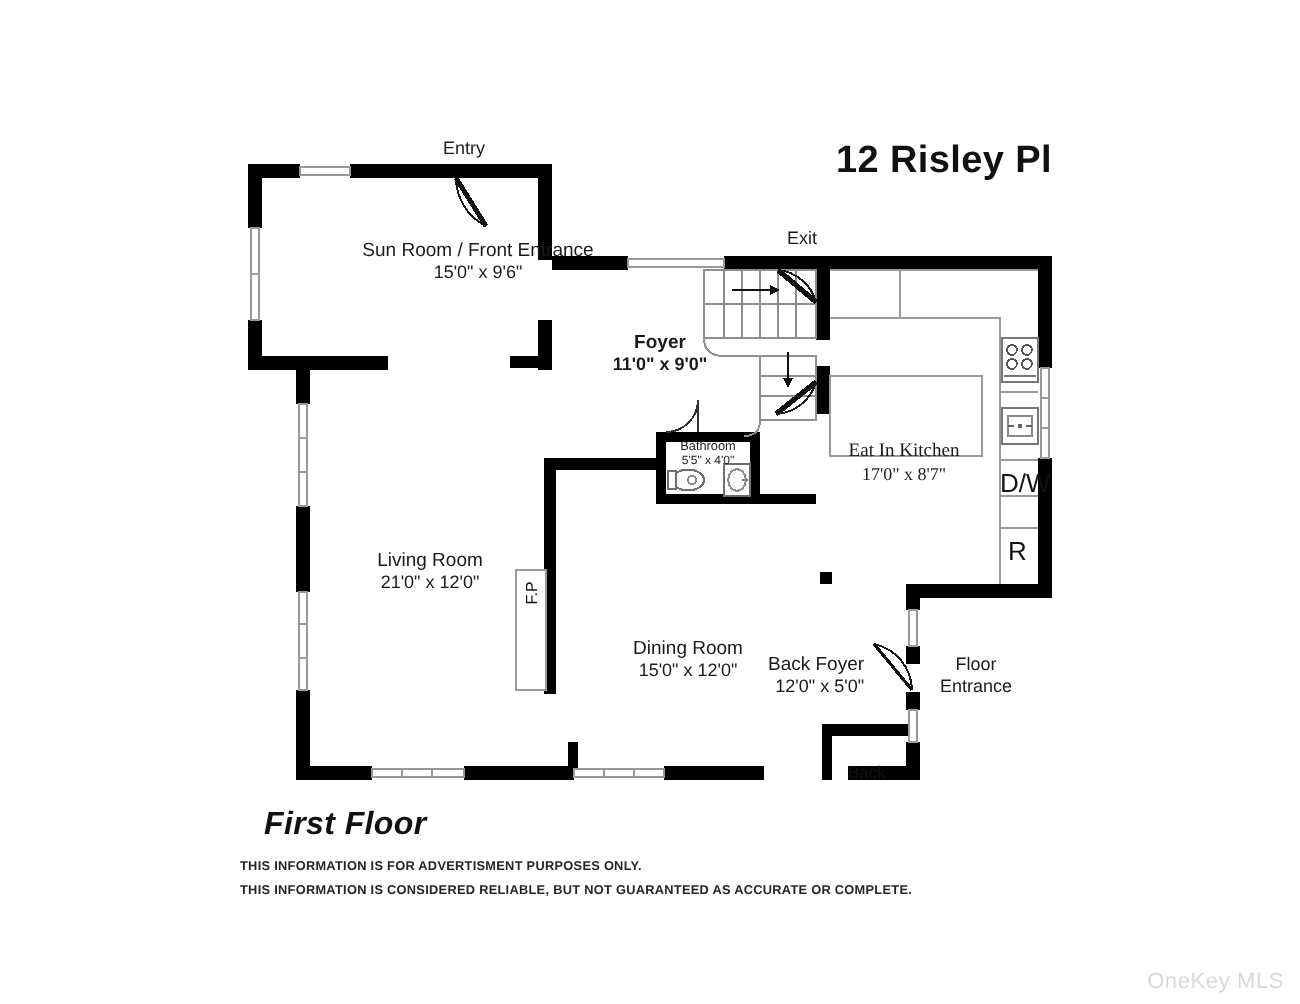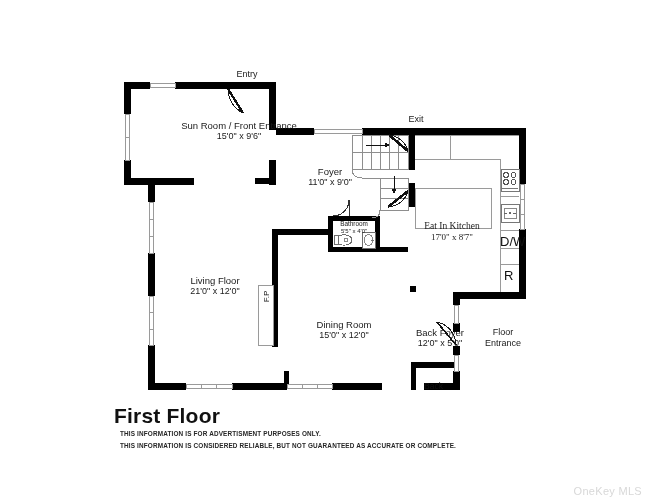--- a/index.html
+++ b/index.html
@@ -18,21 +18,21 @@
   }
   
   .plan-title {
     position: absolute;
     font-weight: bold;
     color: #111111;
     letter-spacing: .2px;
     white-space: nowrap;
   }
   #title-address { left: 418px; top: 70px; font-size: 19px; }
-  #floor-label  { left: 114px; top: 404px; font-size: 21px; }
+  #floor-label  { left: 132px; top: 404px; font-size: 16px; font-style: italic; }
 
   .room-label {
     position: absolute;
     text-align: center;
     color: #1a1a1a;
     line-height: 1.18;
     white-space: nowrap;
     transform: translateX(-50%);
   }
   .room-label .rname { display: block; font-size: 9.5px; }
@@ -41,21 +41,20 @@
   .room-label.tiny .rdim  { font-size: 6px; }
 
   .callout {
     position: absolute;
     font-size: 9px;
     color: #1a1a1a;
     white-space: nowrap;
     text-align: center;
     transform: translateX(-50%);
     line-height: 1.18;
-    margin-left: 15px;
   }
   .appliance-tag {
     position: absolute;
     font-size: 13px;
     color: #111111;
     white-space: nowrap;
   }
   .bench-tag {
     position: absolute;
     font-size: 8.5px;
@@ -92,20 +91,21 @@
     padding-left: 20px;
   }
   
   #planvec { position: absolute; left: 0; top: 0; }
 </style>
 </head>
 <body>
 
 <div id="stage">
 
+  <div class="plan-title" id="title-address">12 Risley Pl</div>
 
   <svg id="planvec" width="650" height="502" viewBox="0 0 650 502" shape-rendering="crispEdges">
 
     <g>
       <rect x="124" y="82" width="152" height="96" fill="#ffffff"></rect>
       <rect x="124" y="178" width="330" height="212" fill="#ffffff"></rect>
       <rect x="276" y="128" width="180" height="62" fill="#ffffff"></rect>
       <rect x="414" y="130" width="110" height="168" fill="#ffffff"></rect>
       <rect x="414" y="298" width="46" height="92" fill="#ffffff"></rect>
     </g>
@@ -308,46 +308,46 @@
 
     <rect x="410" y="286" width="6" height="6" fill="#000000"></rect>
 
   </svg>
 
   <div class="room-label" style="left:200px; top:120px;margin-left:39px;">
     <span class="rname">Sun Room / Front Entrance</span>
     <span class="rdim">15'0" x 9'6"</span>
   </div>
 
-  <div class="room-label" style="left:330px; top:166px;">
+  <div class="room-label" style="left:330px; top:166px;font-weight:bold;">
     <span class="rname">Foyer</span>
     <span class="rdim">11'0" x 9'0"</span>
   </div>
 
   <div class="room-label" style="left:452px; top:221px;font-family:Liberation Serif, serif;">
     <span class="rname">Eat In Kitchen</span>
     <span class="rdim">17'0" x 8'7"</span>
   </div>
 
   <div class="room-label tiny" style="left:354px; top:220px;">
     <span class="rname">Bathroom</span>
     <span class="rdim">5'5" x 4'0"</span>
   </div>
 
   <div class="room-label" style="left:215px; top:275px;">
-    <span class="rname">Living Floor</span>
+    <span class="rname">Living Room</span>
     <span class="rdim">21'0" x 12'0"</span>
   </div>
 
   <div class="room-label" style="left:344px; top:319px;text-align:center;">
     <span class="rname">Dining Room</span>
     <span class="rdim">15'0" x 12'0"</span>
   </div>
 
-  <div class="room-label" style="left:440px; top:327px;">
+  <div class="room-label" style="left:408px; top:327px;text-align:right;">
     <span class="rname">Back Foyer</span>
     <span class="rdim">12'0" x 5'0"</span>
   </div>
 
   <div class="callout" style="left:232px; top:69px;">Entry</div>
 
   <div class="callout" style="left:401px; top:114px;">Exit</div>
 
   <div class="callout" style="left:488px; top:327px;">
     <span style="display:block">Floor</span>

